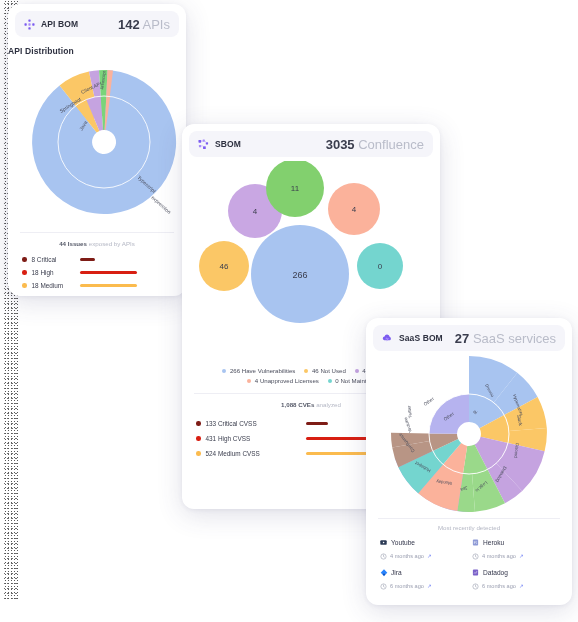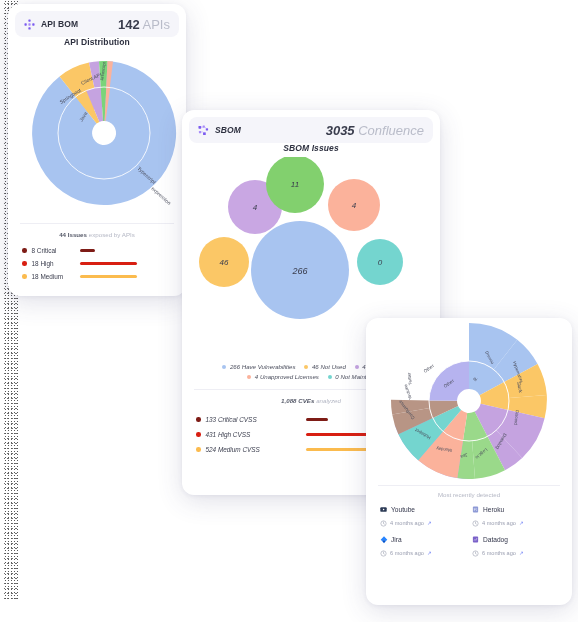--- a/index.html
+++ b/index.html
@@ -37,22 +37,22 @@
     border-radius: 8px;
     display: flex; align-items: center;
     padding: 0 9px;
     gap: 6px;
   }
   .hdr-title { font-size: 8.5px; font-weight: 700; color: #2e3140; letter-spacing: .1px; }
   .hdr-right { margin-left: auto; font-size: 13px; color: #b9bcc9; }
   .hdr-right b { color: #3a3d4d; font-weight: 700; }
 
   .chart-title {
-    text-align: center; font-size: 8.5px; font-weight: 700;
-    color: #2e3140; letter-spacing: .1px;
+    font-size: 8.5px; font-weight: 700;
+    color: #2e3140; margin-top: 9px; letter-spacing: .1px;
   }
 
   .divider { height: 1px; background: #eeeef4; margin: 0 12px; }
 
   .sub-note {
     text-align: center; font-size: 6.2px; color: #b4b7c4; margin-top: 7px;
   }
   .sub-note b { color: #555968; font-weight: 700; }
 
   .legend-rows { margin: 6px 14px 0 14px; }
@@ -159,40 +159,39 @@
       <div class="legend-row">
         <span class="dot" style="background:#fbbb4e"></span>
         <span class="legend-label">18 Medium</span>
         <span class="bar-wrap">
             <span class="bar" style="width:62%;background:#fbbb4e"></span>
           </span>
       </div>
     </div>
   </div>
 
-  <div class="card" style="left:182px; top:110px; width:258px; height:385px;font-style:italic;">
+  <div class="card" style="left:182px; top:124px; width:258px; height:385px;">
     <div class="card-header">
       <span>
         <svg width="11" height="11" viewBox="0 0 24 24">
           <rect x="1" y="2" width="6" height="6" rx="1.4" fill="#7c5cf0"></rect>
           <rect x="10" y="1" width="5" height="5" rx="1.2" fill="#a78bfa"></rect>
           <rect x="17" y="7" width="5" height="5" rx="1.2" fill="#7c5cf0"></rect>
           <rect x="2" y="13" width="5" height="5" rx="1.2" fill="#a78bfa"></rect>
           <rect x="11" y="16" width="6" height="6" rx="1.4" fill="#7c5cf0"></rect>
           <path d="M7 5h3M7 15h4M15 4l3 4M16 18l-2-3" stroke="#b9a3fb" stroke-width="1.2" fill="none"></path>
         </svg>
       </span>
       <span class="hdr-title">SBOM</span>
       <span class="hdr-right">
         <b>3035</b>
         <span>Confluence</span>
       </span>
     </div>
 
-    <div class="chart-title">SBOM Issues</div>
 
     <div style="margin-top:4px;">
       <svg width="258" height="200" viewBox="0 0 258 200">
         <g>
           <circle cx="73" cy="50" r="27" fill="#c9a7e3"></circle>
           <text x="73" y="53" text-anchor="middle" font-size="8" fill="#3a3d4d">4</text>
         </g>
         <g>
           <circle cx="113" cy="27" r="29" fill="#82d06e"></circle>
           <text x="113" y="30" text-anchor="middle" font-size="8" fill="#3a3d4d">11</text>
@@ -269,20 +268,33 @@
         <span class="dot" style="background:#fbbb4e"></span>
         <span class="legend-label">524 Medium CVSS</span>
         <span class="bar-wrap" style="width:120px;">
             <span class="bar" style="width:72%;background:#fbbb4e"></span>
           </span>
       </div>
     </div>
   </div>
 
   <div class="card" style="left:366px; top:318px; width:206px; height:287px;">
+    <div class="card-header">
+      <span>
+        <svg width="11" height="11" viewBox="0 0 24 24">
+          <path d="M5 16a4.2 4.2 0 0 1 .6-8.3A5.6 5.6 0 0 1 16.6 8.4 3.9 3.9 0 0 1 16.2 16Z" fill="#7c5cf0"></path>
+          <path d="M10.5 11.5h5l-5.5 7 1-4.6h-4.2l4.6-5.6Z" fill="#a78bfa"></path>
+        </svg>
+      </span>
+      <span class="hdr-title">SaaS BOM</span>
+      <span class="hdr-right">
+        <b>27</b>
+        <span>SaaS services</span>
+      </span>
+    </div>
 
 
     <div style="margin-top:1px;">
       <svg width="206" height="166" viewBox="0 0 206 166">
         <g transform="translate(103,82)">
 
           <path d="M0,-78 A78,78 0 0,1 74.2,-24.1 L38.1,-12.4 A40,40 0 0,0 0,-40 Z" fill="#b6b3ef" transform="rotate(180)"></path>
 
           <path d="M0,-78 A78,78 0 0,1 48.3,-61.2 L24.8,-31.4 A40,40 0 0,0 0,-40 Z" fill="#a8c4f0"></path>
           <path d="M48.3,-61.2 A78,78 0 0,1 68.6,-37.0 L35.2,-19.0 A40,40 0 0,0 24.8,-31.4 Z" fill="#a8c4f0"></path>

